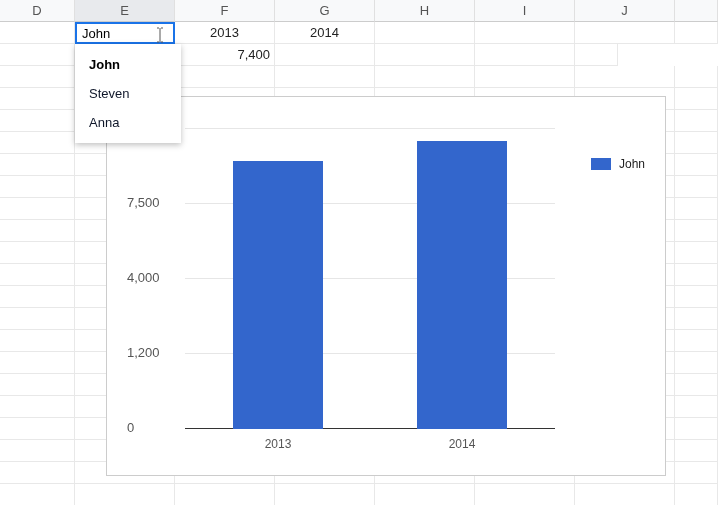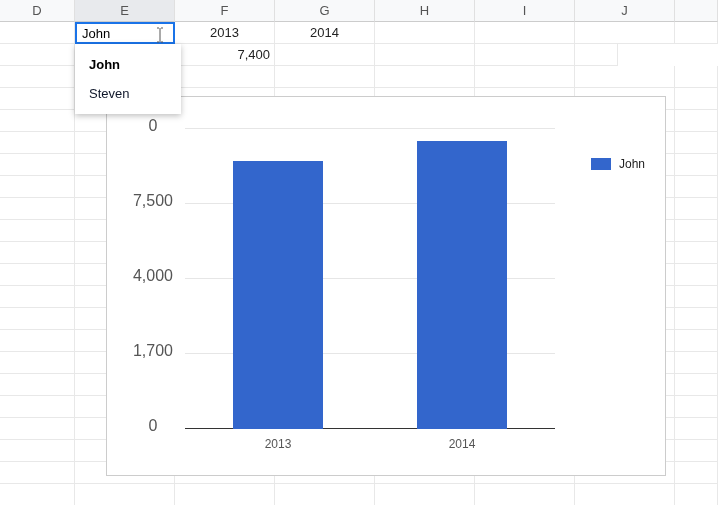--- a/index.html
+++ b/index.html
@@ -127,21 +127,21 @@
     border: 1px solid #ccc;
     z-index: 5;
   }
   .chart-plot {
     position: absolute;
     left: 78px;
     top: 32px;
     width: 370px;
     height: 300px;
   }
-  .chart-axis-y { position: absolute; left: -58px; width: 52px; text-align: center; font-size: 16px; color: #555; }
+  .chart-axis-y { position: absolute; left: -58px; width: 52px; text-align: left; font-size: 13px; color: #555; }
   .chart-grid-line { position: absolute; left: 0; right: 0; height: 1px; background: #e6e6e6; }
   .chart-baseline { position: absolute; left: 0; right: 0; height: 1px; background: #333; bottom: 0; }
   .chart-bar {
     position: absolute;
     bottom: 0;
     width: 90px;
     background: #3366cc;
   }
   .chart-x-label { position: absolute; font-size: 12px; color: #555; text-align: center; width: 90px; }
   .chart-legend {
@@ -406,33 +406,34 @@
     <span class="text-cursor">
       <svg width="10" height="16" viewBox="0 0 10 16">
           <path d="M2 1 h2 M6 1 h2 M5 1 v14 M2 15 h2 M6 15 h2" stroke="#555" stroke-width="1" fill="none"></path>
         </svg>
     </span>
   </div>
 
   <div class="dropdown">
     <div class="dropdown-item sel">John</div>
     <div class="dropdown-item">Steven</div>
+    <div class="dropdown-item">Anna</div>
   </div>
 
   <div class="chart-container">
     <div class="chart-plot">
 
       <div class="chart-grid-line" style="bottom:300px"></div>
       <div class="chart-axis-y" style="bottom:294px">0</div>
       <div class="chart-grid-line" style="bottom:225px"></div>
       <div class="chart-axis-y" style="bottom:219px">7,500</div>
       <div class="chart-grid-line" style="bottom:150px"></div>
       <div class="chart-axis-y" style="bottom:144px">4,000</div>
       <div class="chart-grid-line" style="bottom:75px"></div>
-      <div class="chart-axis-y" style="bottom:69px">1,700</div>
+      <div class="chart-axis-y" style="bottom:69px">1,200</div>
       <div class="chart-baseline"></div>
       <div class="chart-axis-y" style="bottom:-6px">0</div>
 
       <div class="chart-bar" style="left:48px; height:268px"></div>
       <div class="chart-bar" style="left:232px; height:288px"></div>
 
       <div class="chart-x-label" style="left:48px; top:308px">2013</div>
       <div class="chart-x-label" style="left:232px; top:308px">2014</div>
     </div>
 

